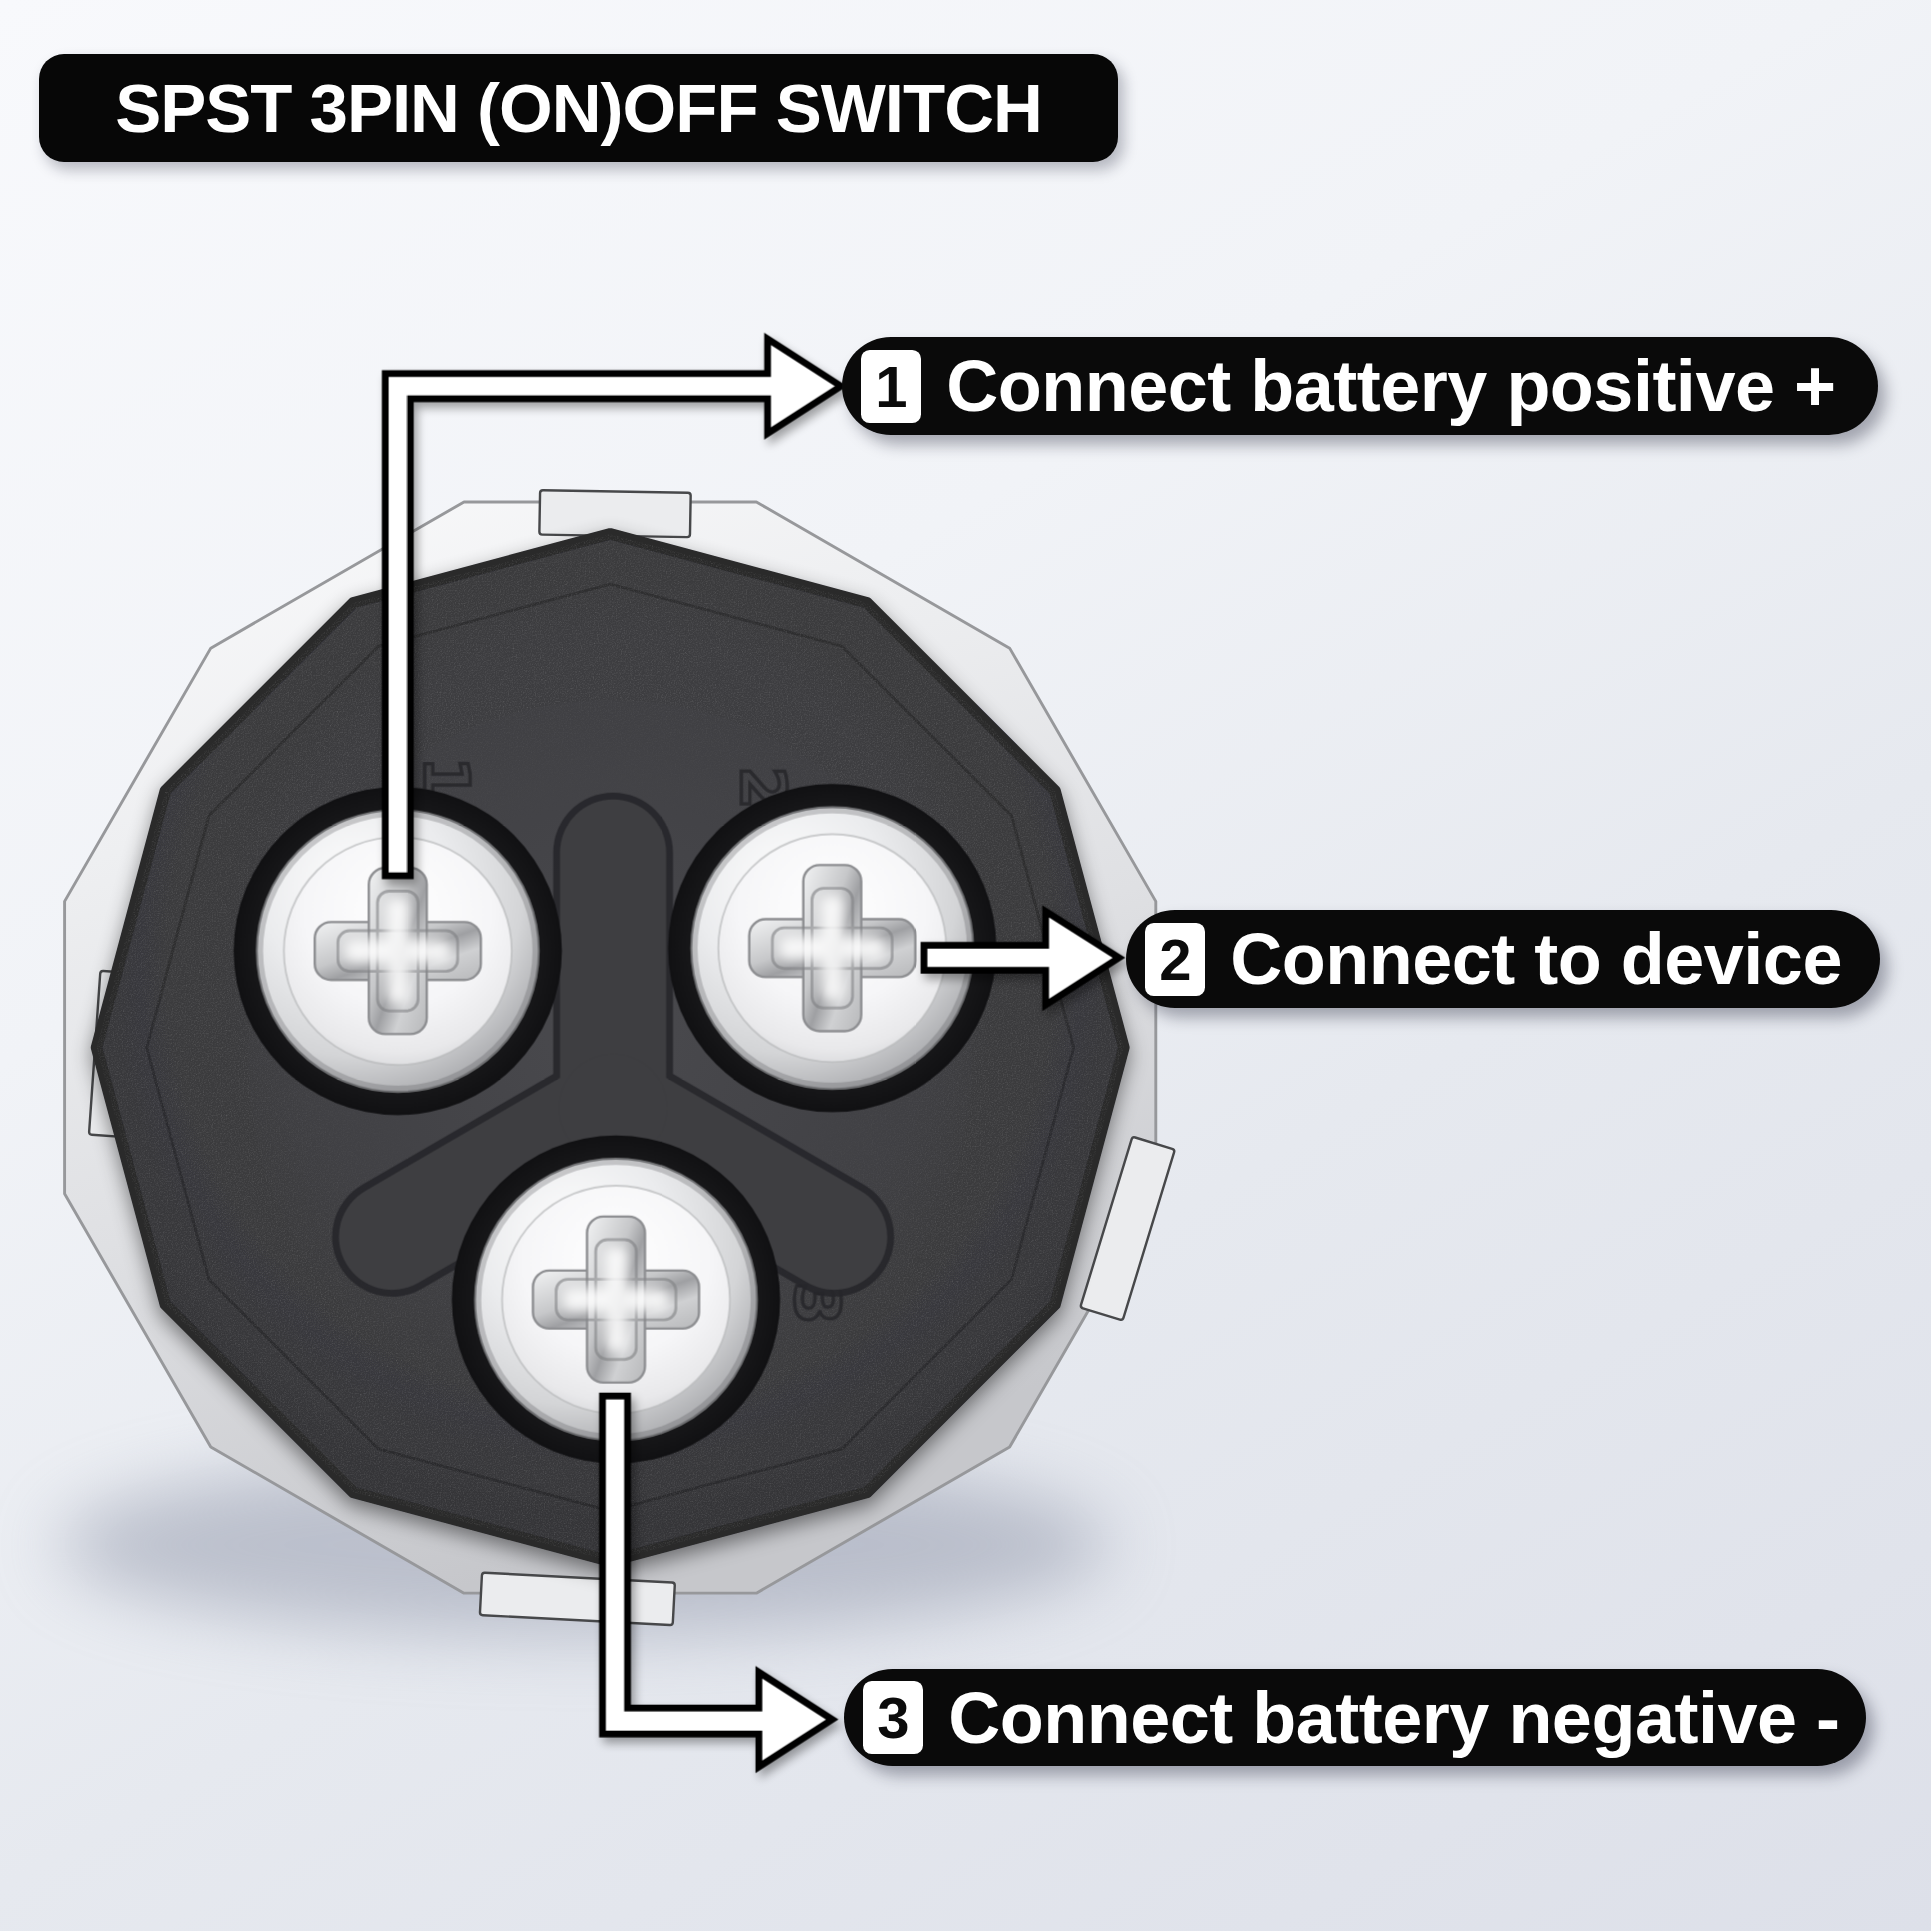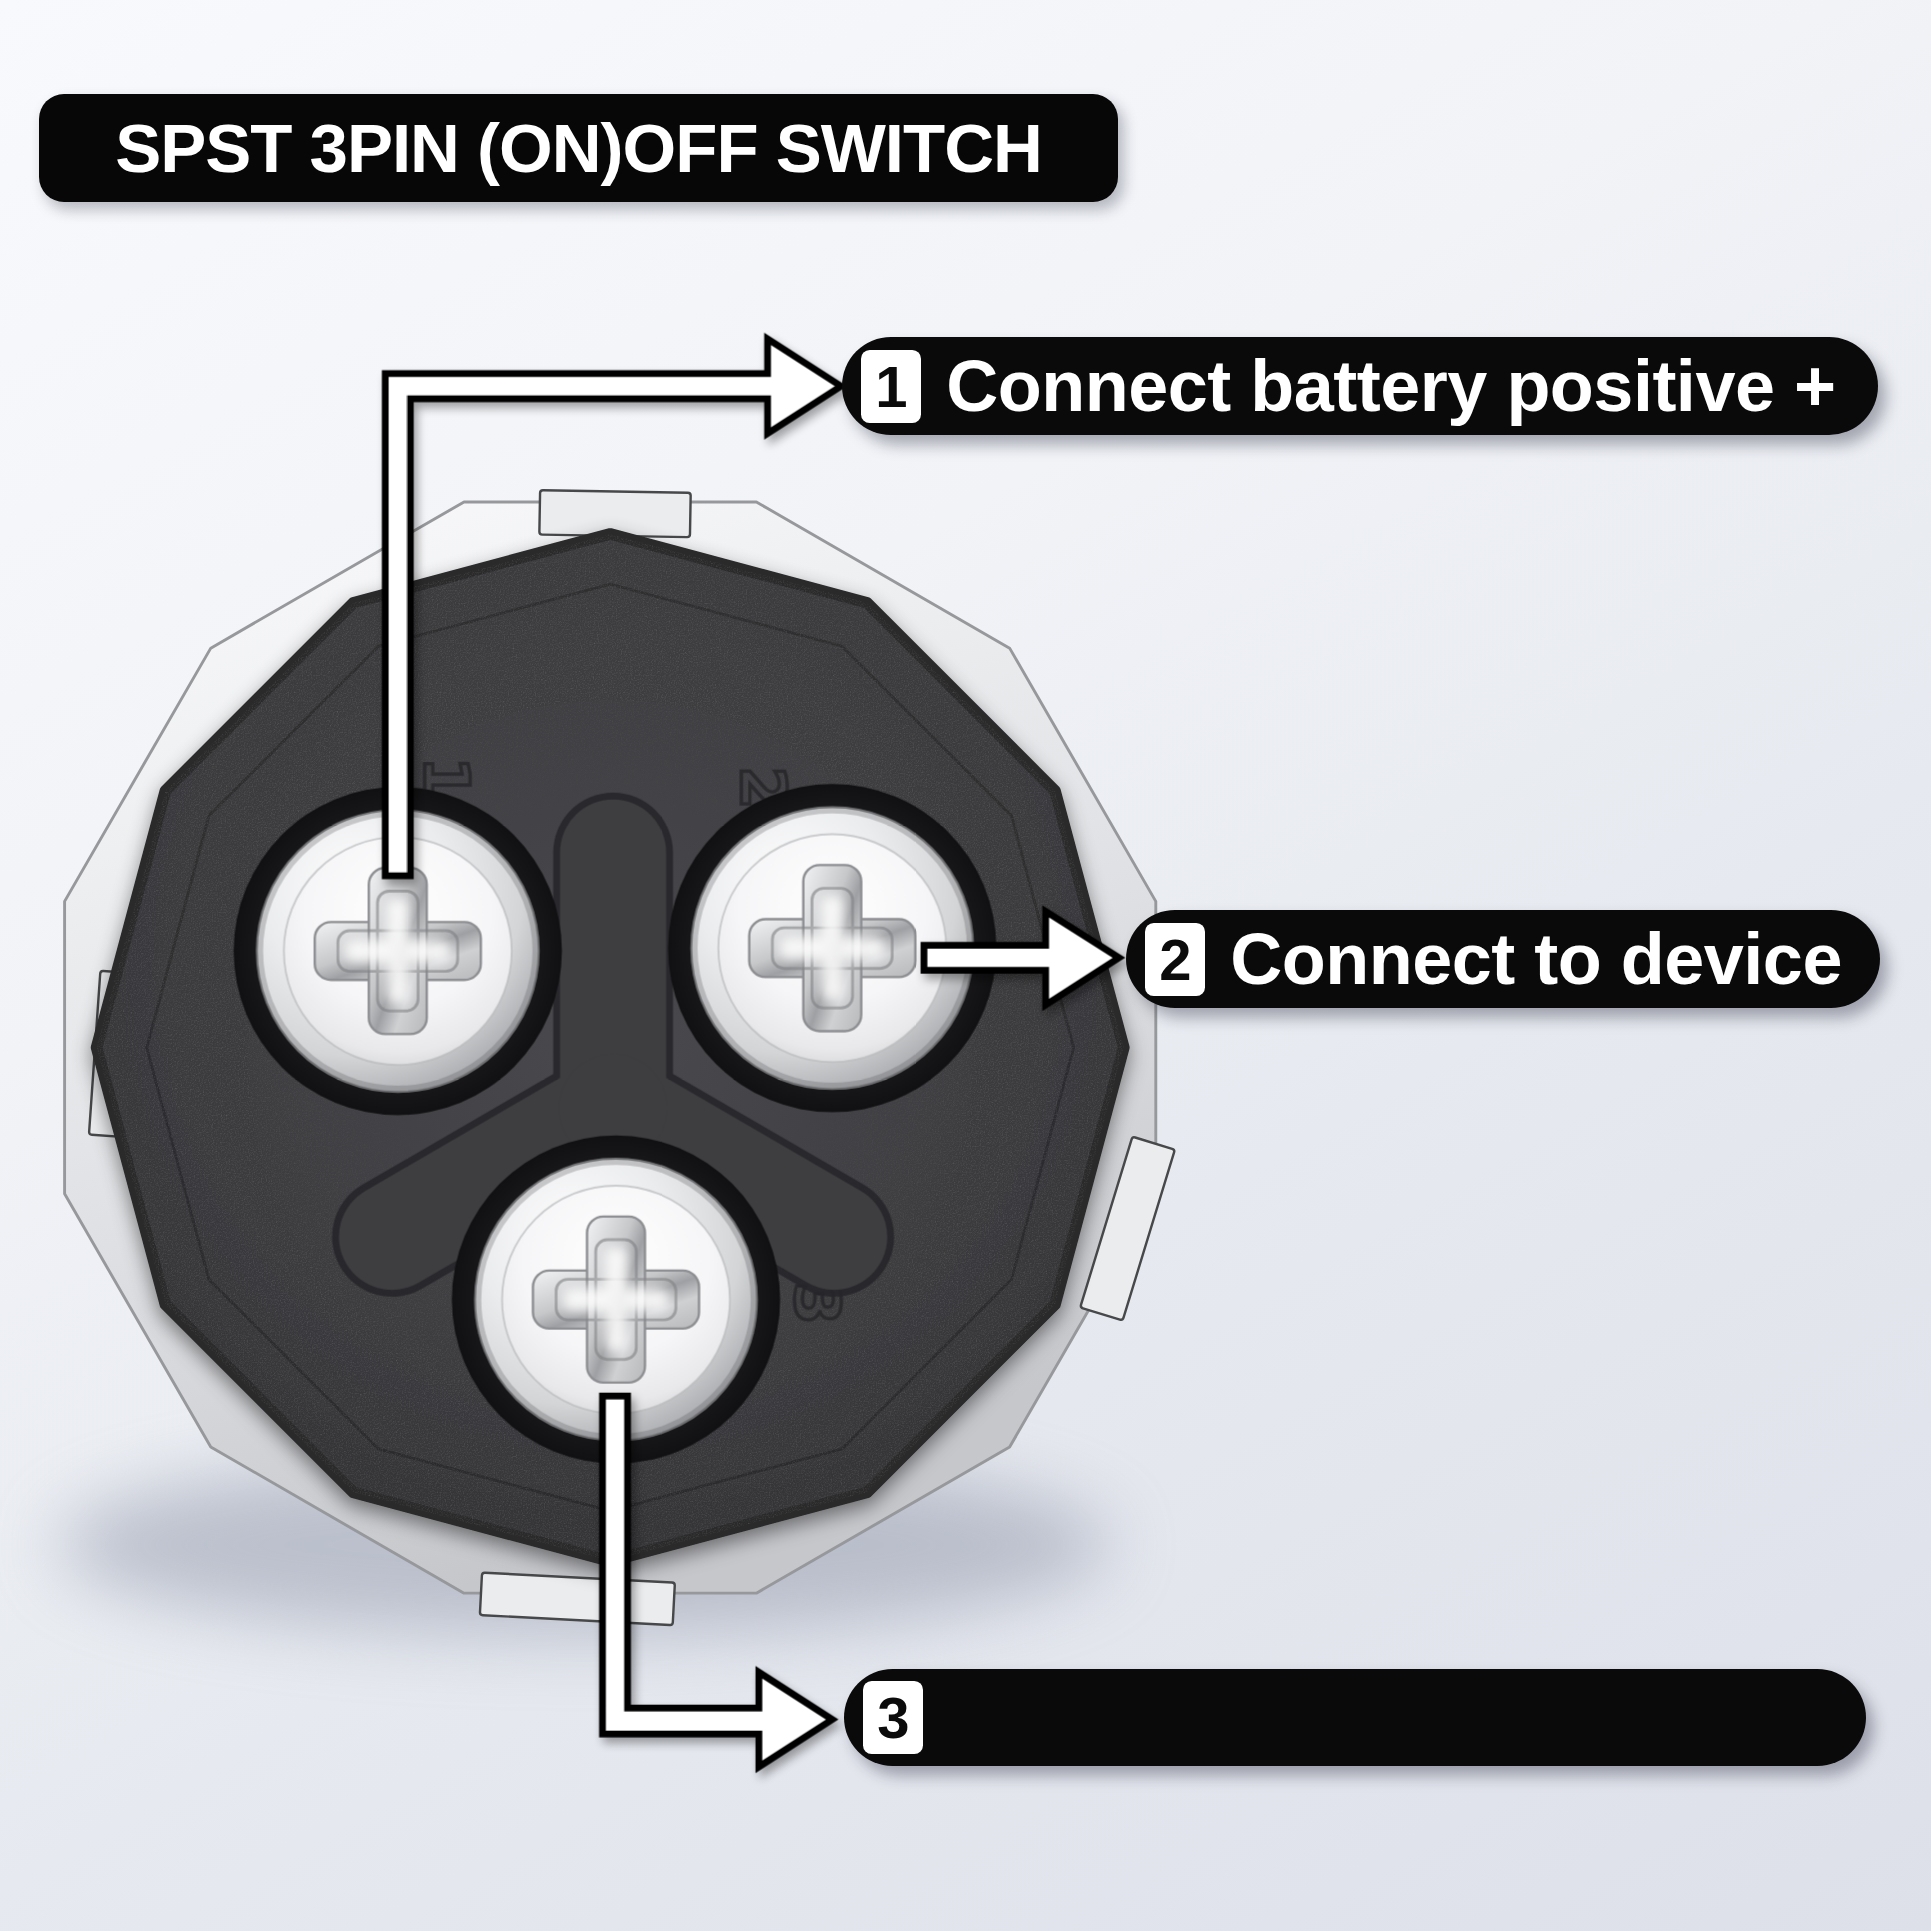--- a/index.html
+++ b/index.html
@@ -7,21 +7,20 @@
     width:1931px;height:1931px;position:relative;overflow:hidden;
     background:linear-gradient(150deg,#f8f9fc 0%,#f1f3f7 35%,#e6e9ef 62%,#dde0e9 100%);
     font-family:"Liberation Sans",sans-serif;
   }
   .stage{position:absolute;inset:0;}
   svg.illus{position:absolute;left:0;top:0;}
   .banner{
     position:absolute;left:39px;top:54px;width:1079px;height:108px;
     background:#070707;border-radius:25px;display:flex;align-items:center;justify-content:center;
     box-shadow:5.8px 7.7px 13.5px rgba(25,30,50,.28);
-    margin-top:40px;
   }
   .banner span{
     color:#ffffff;font-size:69px;font-weight:800;letter-spacing:-1px;white-space:nowrap;
   }
   .pill{
     position:absolute;background:#0a0a0a;border-radius:965px;display:flex;align-items:center;
     box-shadow:7.7px 9.7px 15.4px rgba(25,30,50,.35);
   }
   .pill-1{left:842px;top:337px;width:1036px;height:98px;}
   .pill-2{left:1126px;top:910px;width:754px;height:98px;}
@@ -183,16 +182,17 @@
     <span class="pilltext">Connect battery positive +</span>
   </div>
 
   <div class="pill pill-2">
     <div class="numbox">2</div>
     <span class="pilltext">Connect to device</span>
   </div>
 
   <div class="pill pill-3">
     <div class="numbox">3</div>
+    <span class="pilltext">Connect battery negative -</span>
   </div>
 
 </div>
 
 
 </body></html>

